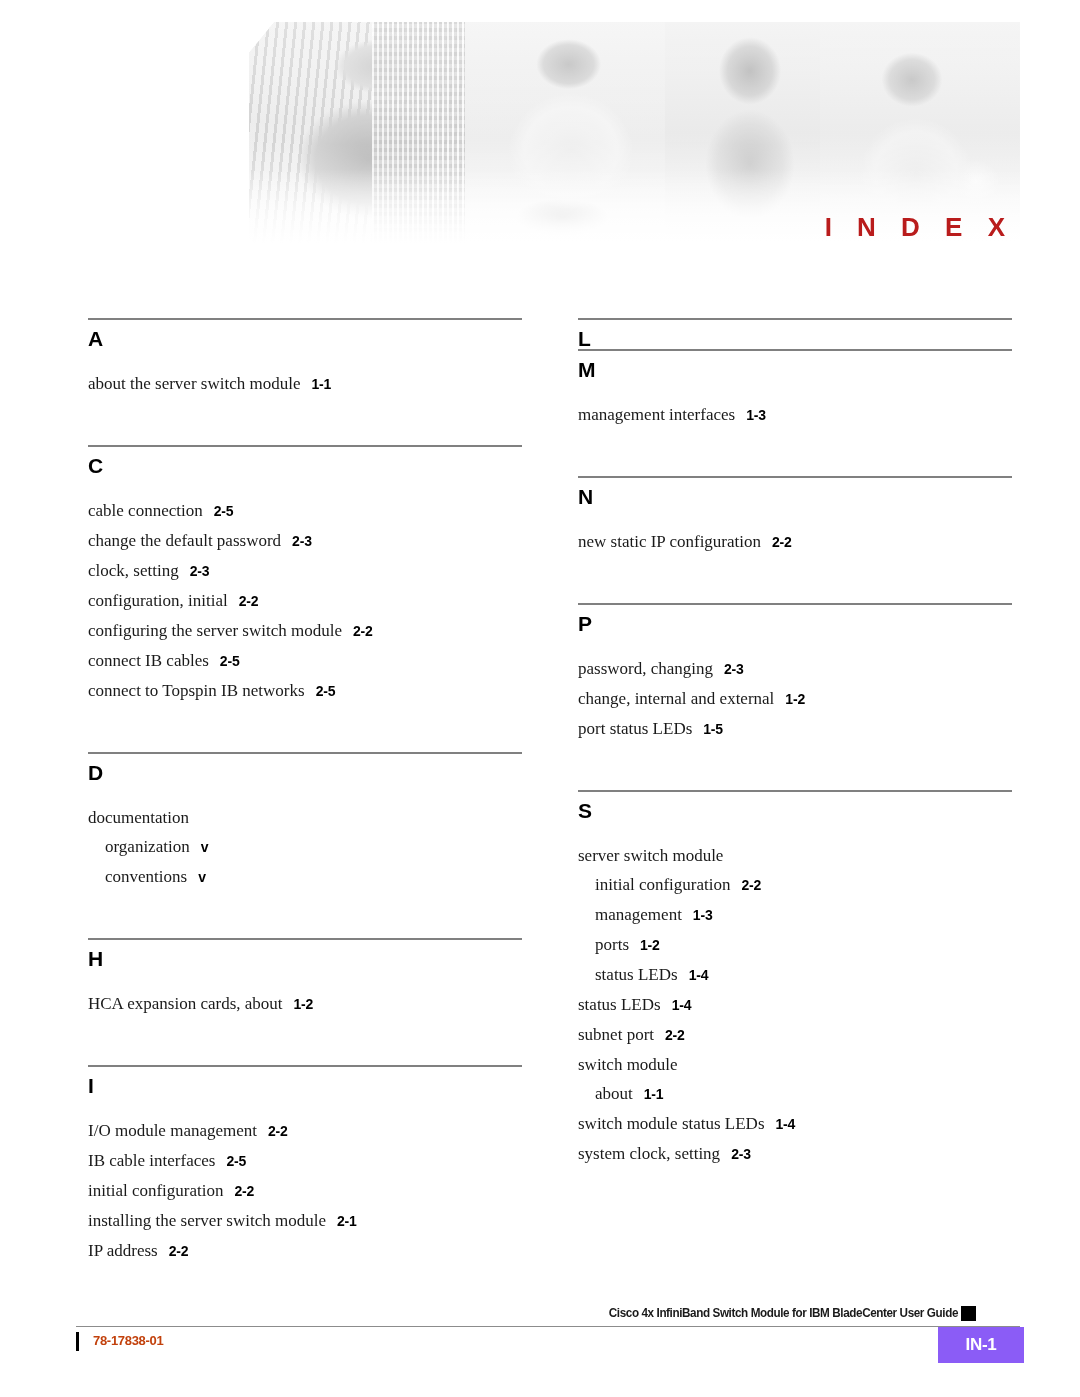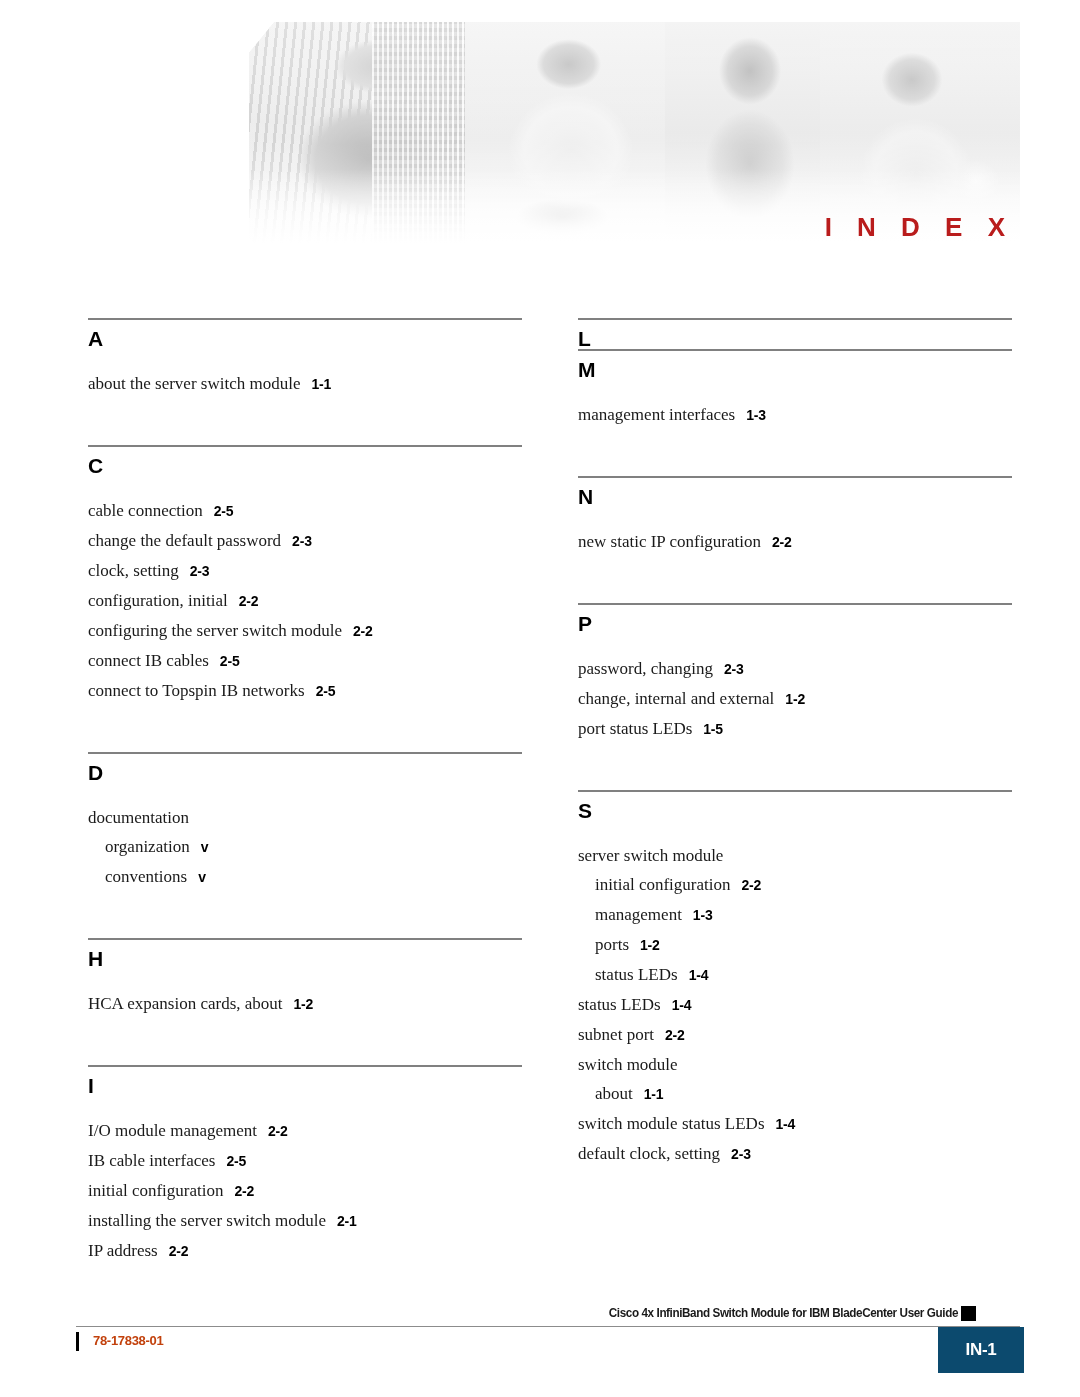--- a/index.html
+++ b/index.html
@@ -217,22 +217,22 @@
     letter-spacing: -0.3px;
     color: #c2410c;
     line-height: 18px;
     white-space: nowrap;
   }
   .footer-pagebox {
     position: absolute;
     right: -4px;
     top: 22px;
     min-width: 86px;
-    height: 46px;
-    background: #0c4a6e;
+    height: 36px;
+    background: #8b5cf6;
     color: #ffffff;
     font-family: "Liberation Sans", sans-serif;
     font-weight: bold;
     font-size: 17px;
     letter-spacing: -0.3px;
     display: flex;
     align-items: center;
     justify-content: center;
   }
 </style>
@@ -337,21 +337,21 @@
           <div class="entry"><span class="label">server switch module</span></div>
           <div class="entry sub"><span class="label">initial configuration</span><span class="ref">2-2</span></div>
           <div class="entry sub"><span class="label">management</span><span class="ref">1-3</span></div>
           <div class="entry sub"><span class="label">ports</span><span class="ref">1-2</span></div>
           <div class="entry sub"><span class="label">status LEDs</span><span class="ref">1-4</span></div>
           <div class="entry"><span class="label">status LEDs</span><span class="ref">1-4</span></div>
           <div class="entry"><span class="label">subnet port</span><span class="ref">2-2</span></div>
           <div class="entry"><span class="label">switch module</span></div>
           <div class="entry sub"><span class="label">about</span><span class="ref">1-1</span></div>
           <div class="entry"><span class="label">switch module status LEDs</span><span class="ref">1-4</span></div>
-          <div class="entry"><span class="label">default clock, setting</span><span class="ref">2-3</span></div>
+          <div class="entry"><span class="label">system clock, setting</span><span class="ref">2-3</span></div>
         </div>
       </div>
     </div>
 </div>
 
 <div class="footer">
   <div class="footer-title">Cisco 4x InfiniBand Switch Module for IBM BladeCenter User Guide</div>
   <div class="footer-square"></div>
   <div class="footer-rule"></div>
   <div class="footer-tick"></div>

